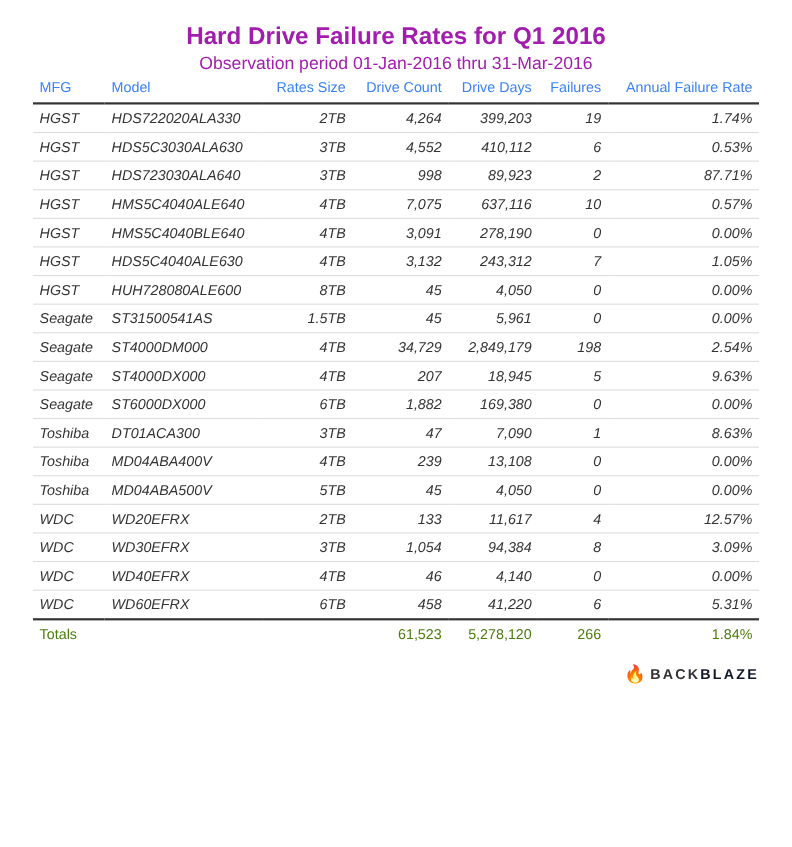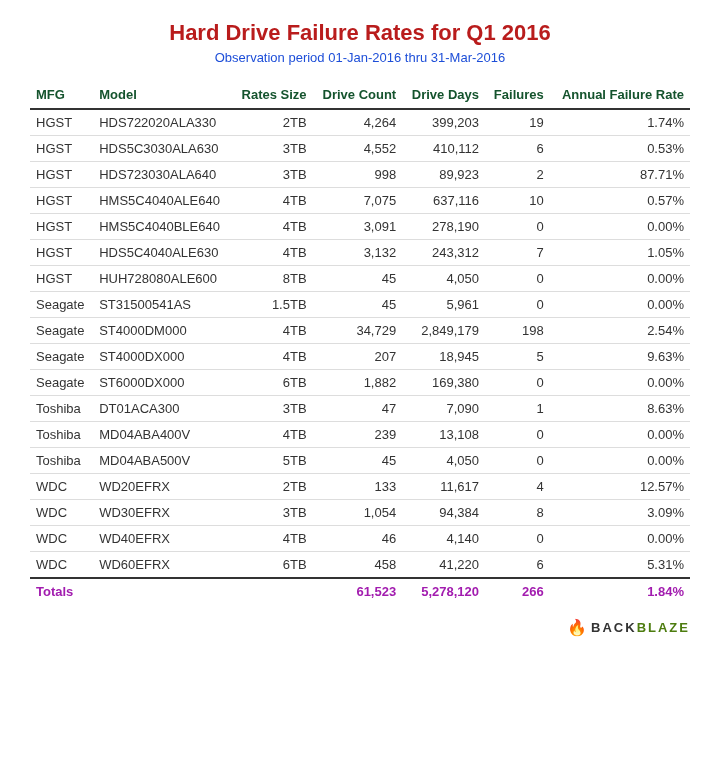--- a/index.html
+++ b/index.html
@@ -9,69 +9,69 @@
       width: 720px;
       min-height: 770px;
       display: flex;
       flex-direction: column;
       align-items: center;
       padding: 20px 30px 30px 30px;
     }
     .page-title {
       font-size: 22px;
       font-weight: bold;
-      color: #b91c1c;
+      color: #a21caf;
       text-align: center;
       margin-bottom: 4px;
     }
     .subtitle {
-      font-size: 13px;
-      color: #1d4ed8;
+      font-size: 16px;
+      color: #a21caf;
       text-align: center;
-      margin-bottom: 18px;
     }
     table {
       border-collapse: collapse;
       width: 100%;
       font-size: 13px;
     }
     thead tr {
       border-bottom: 2px solid #333;
     }
     thead th {
       padding: 4px 6px;
       text-align: right;
-      font-weight: bold;
-      color: #14532d;
+      font-weight: normal;
+      color: #3b82f6;
       vertical-align: bottom;
       line-height: 1.3;
       margin-top: 48px;
     }
     thead th.left {
       text-align: left;
     }
     tbody tr {
       border-bottom: 1px solid #ddd;
+      font-style: italic;
     }
     tbody tr:last-child {
       border-bottom: 2px solid #333;
     }
     tbody td {
       padding: 5px 6px;
       text-align: right;
       color: #333;
     }
     tbody td.left {
       text-align: left;
     }
     tfoot tr td {
       padding: 5px 6px;
       text-align: right;
-      font-weight: bold;
-      color: #a21caf;
+      font-weight: normal;
+      color: #4d7c0f;
     }
     tfoot tr td.left {
       text-align: left;
     }
     .footer {
       display: flex;
       align-items: center;
       margin-top: 14px;
       align-self: flex-end;
     }
@@ -81,21 +81,21 @@
       margin-right: 4px;
     }
     .brand-text {
       font-size: 13px;
       font-weight: bold;
       color: #333;
       letter-spacing: 2px;
       text-transform: uppercase;
     }
     .brand-blue {
-      color: #4d7c0f;
+      color: #0f172a;
       text-align: right;
     }
   </style>
 </head>
 <body>
 
 <h1 class="page-title">Hard Drive Failure Rates for Q1 2016</h1>
 <p class="subtitle">Observation period 01-Jan-2016 thru 31-Mar-2016</p>
 
 <table>

